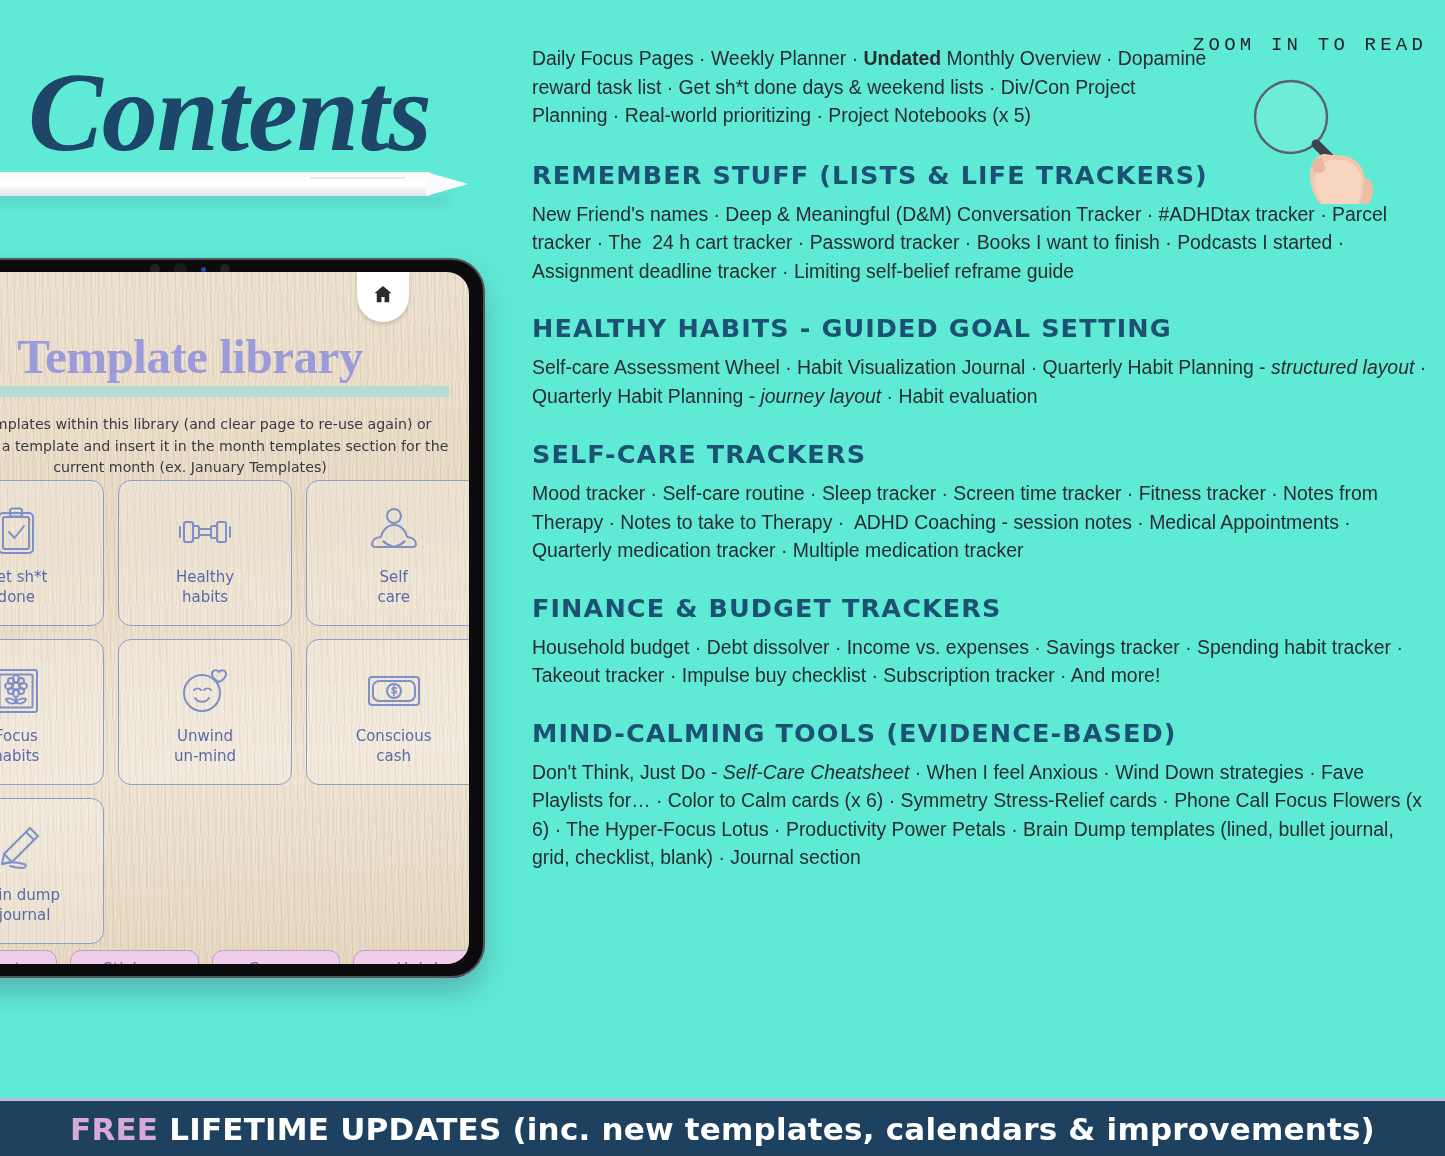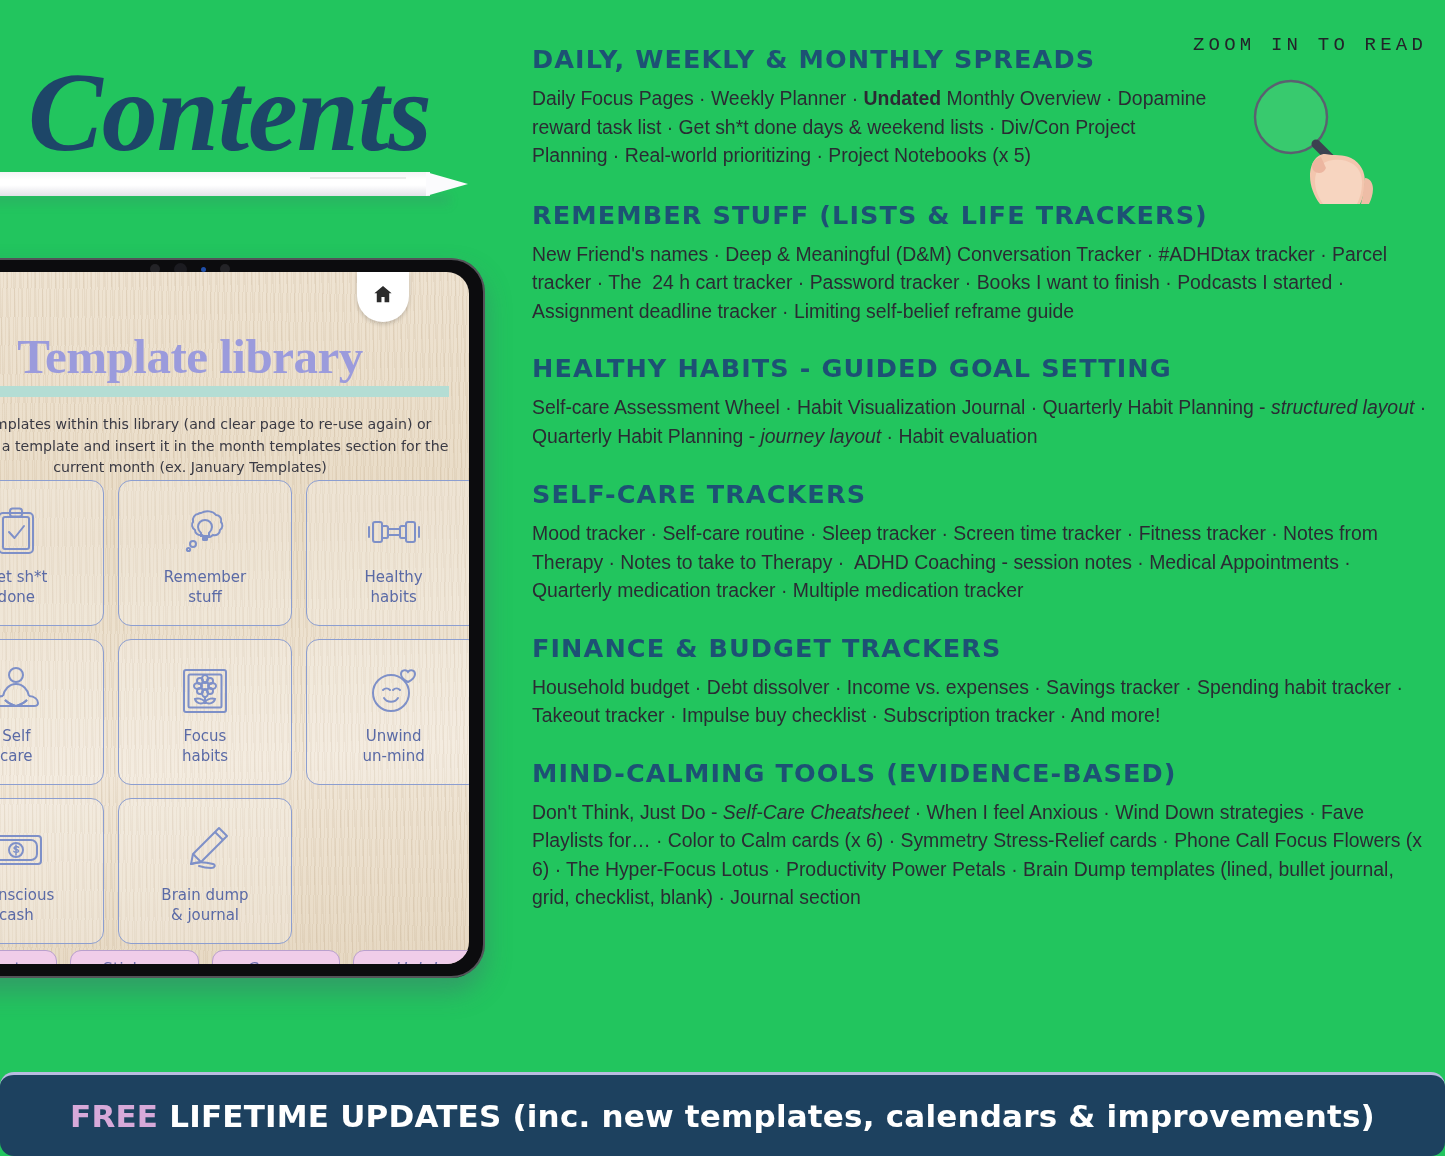--- a/index.html
+++ b/index.html
@@ -6,21 +6,21 @@
 
   html,body{
     width:1445px; height:1156px;
     overflow:hidden;
     font-family:"Liberation Sans", sans-serif;
   }
 
   #page{
     position:relative;
     width:1445px; height:1156px;
-    background:#22c55e;
+    background:#5eead4;
     overflow:hidden;
   }
 
   
   #left-col{
     position:absolute; left:0; top:0;
     width:500px; height:1090px;
   }
 
   #contents-title{
@@ -245,25 +245,24 @@
     position:absolute;
     right:22px; top:74px;
     width:210px; height:130px;
   }
   #magnifier svg{ width:100%; height:100%; display:block; }
 
   
   #banner{
     position:absolute;
     left:0; bottom:0;
-    width:1445px; height:84px;
+    width:1445px; height:58px;
     background:#1d415f;
     display:flex; align-items:center; justify-content:center;
     border-top:3px solid #b8bbe0;
-    border-radius:14px;
   }
   #banner .txt{
     font-family:"DejaVu Sans", sans-serif;
     font-weight:700;
     font-size:31px;
     color:#ffffff;
     letter-spacing:.2px;
     white-space:nowrap;
   }
   #banner .free{ color:#d7a9d9; }
@@ -312,33 +311,20 @@
                 <rect x="5" y="7" width="34" height="40" rx="4"></rect>
                 <rect x="9" y="11" width="26" height="32" rx="2"></rect>
                 <rect x="16" y="2.5" width="12" height="8" rx="2.5" fill="none"></rect>
                 <path d="M15 26l5.5 6L30 20" stroke-linecap="round" stroke-linejoin="round"></path>
               </svg>
             </span>
             <span class="caption">Get sh*t
 done</span>
           </div>
 
-          <div class="tile">
-            <span class="glyph">
-              <svg width="52" height="52" viewBox="0 0 52 52" fill="none" stroke="#7e90c8" stroke-width="2">
-                <path d="M22 7c5-3 12-2 15 2 4 0 6 4 5 7 2 2 2 6-1 8 0 4-4 6-7 5-3 3-8 3-11 0-4 1-7-2-7-5-3-2-4-6-2-8-1-4 2-8 5-8 1-1 2-1 3-1z"></path>
-                <path d="M26 14c4 0 7 3 7 7 0 3-2 5-3 6v3h-8v-3c-1-1-3-3-3-6 0-4 3-7 7-7z"></path>
-                <rect x="23" y="30" width="6" height="5" rx="1.5" fill="#7e90c8" stroke="none"></rect>
-                <circle cx="14" cy="38" r="3"></circle>
-                <circle cx="9.5" cy="43.5" r="1.6"></circle>
-              </svg>
-            </span>
-            <span class="caption">Remember
-stuff</span>
-          </div>
 
           <div class="tile">
             <span class="glyph">
               <svg width="58" height="34" viewBox="0 0 58 34" fill="none" stroke="#7e90c8" stroke-width="2">
                 <rect x="8" y="7" width="9" height="20" rx="2"></rect>
                 <rect x="17" y="11" width="6" height="12" rx="1.5"></rect>
                 <rect x="41" y="7" width="9" height="20" rx="2"></rect>
                 <rect x="35" y="11" width="6" height="12" rx="1.5"></rect>
                 <rect x="23" y="14" width="12" height="6"></rect>
                 <path d="M4 12v10M54 12v10" stroke-linecap="round"></path>
@@ -450,21 +436,20 @@
       <path d="M112 80c10 2 18 0 26 4 10 5 14 14 14 24 0 8-2 16-5 22h-40c-6-8-10-18-10-28 0-12 6-22 15-22z" fill="#f3c6ae"></path>
       <path d="M120 86c7-1 14 0 20 4 6 4 9 11 9 19 0 8-2 15-5 21h-34c-5-7-8-15-8-23 0-11 6-20 18-21z" fill="#f7d5c0"></path>
       <path d="M108 83c-5 1-9 5-9 9 0 4 3 7 7 7 3 0 6-2 7-5" fill="#ecb6a0"></path>
       <path d="M152 104c5 0 8 5 8 11 0 5-2 11-4 15h-8c2-8 3-18 4-26z" fill="#eebda6"></path>
     </svg>
   </div>
 
   <div id="right-col">
 
     <div class="section" id="sec-0">
-      <div class="sec-head">Daily, Weekly &amp; Monthly Spreads</div>
       <div class="sec-body">Daily Focus Pages · Weekly Planner · <b>Undated</b> Monthly Overview · Dopamine reward task list · Get sh*t done days &amp; weekend lists · Div/Con Project Planning · Real-world prioritizing · Project Notebooks (x 5)</div>
     </div>
 
     <div class="section" id="sec-1">
       <div class="sec-head">Remember Stuff (Lists &amp; Life Trackers)</div>
       <div class="sec-body">New Friend's names · Deep &amp; Meaningful (D&amp;M) Conversation Tracker · #ADHDtax tracker · Parcel tracker · The&nbsp; 24 h cart tracker · Password tracker · Books I want to finish · Podcasts I started · Assignment deadline tracker · Limiting self-belief reframe guide</div>
     </div>
 
     <div class="section" id="sec-2">
       <div class="sec-head">Healthy Habits - Guided Goal Setting</div>

